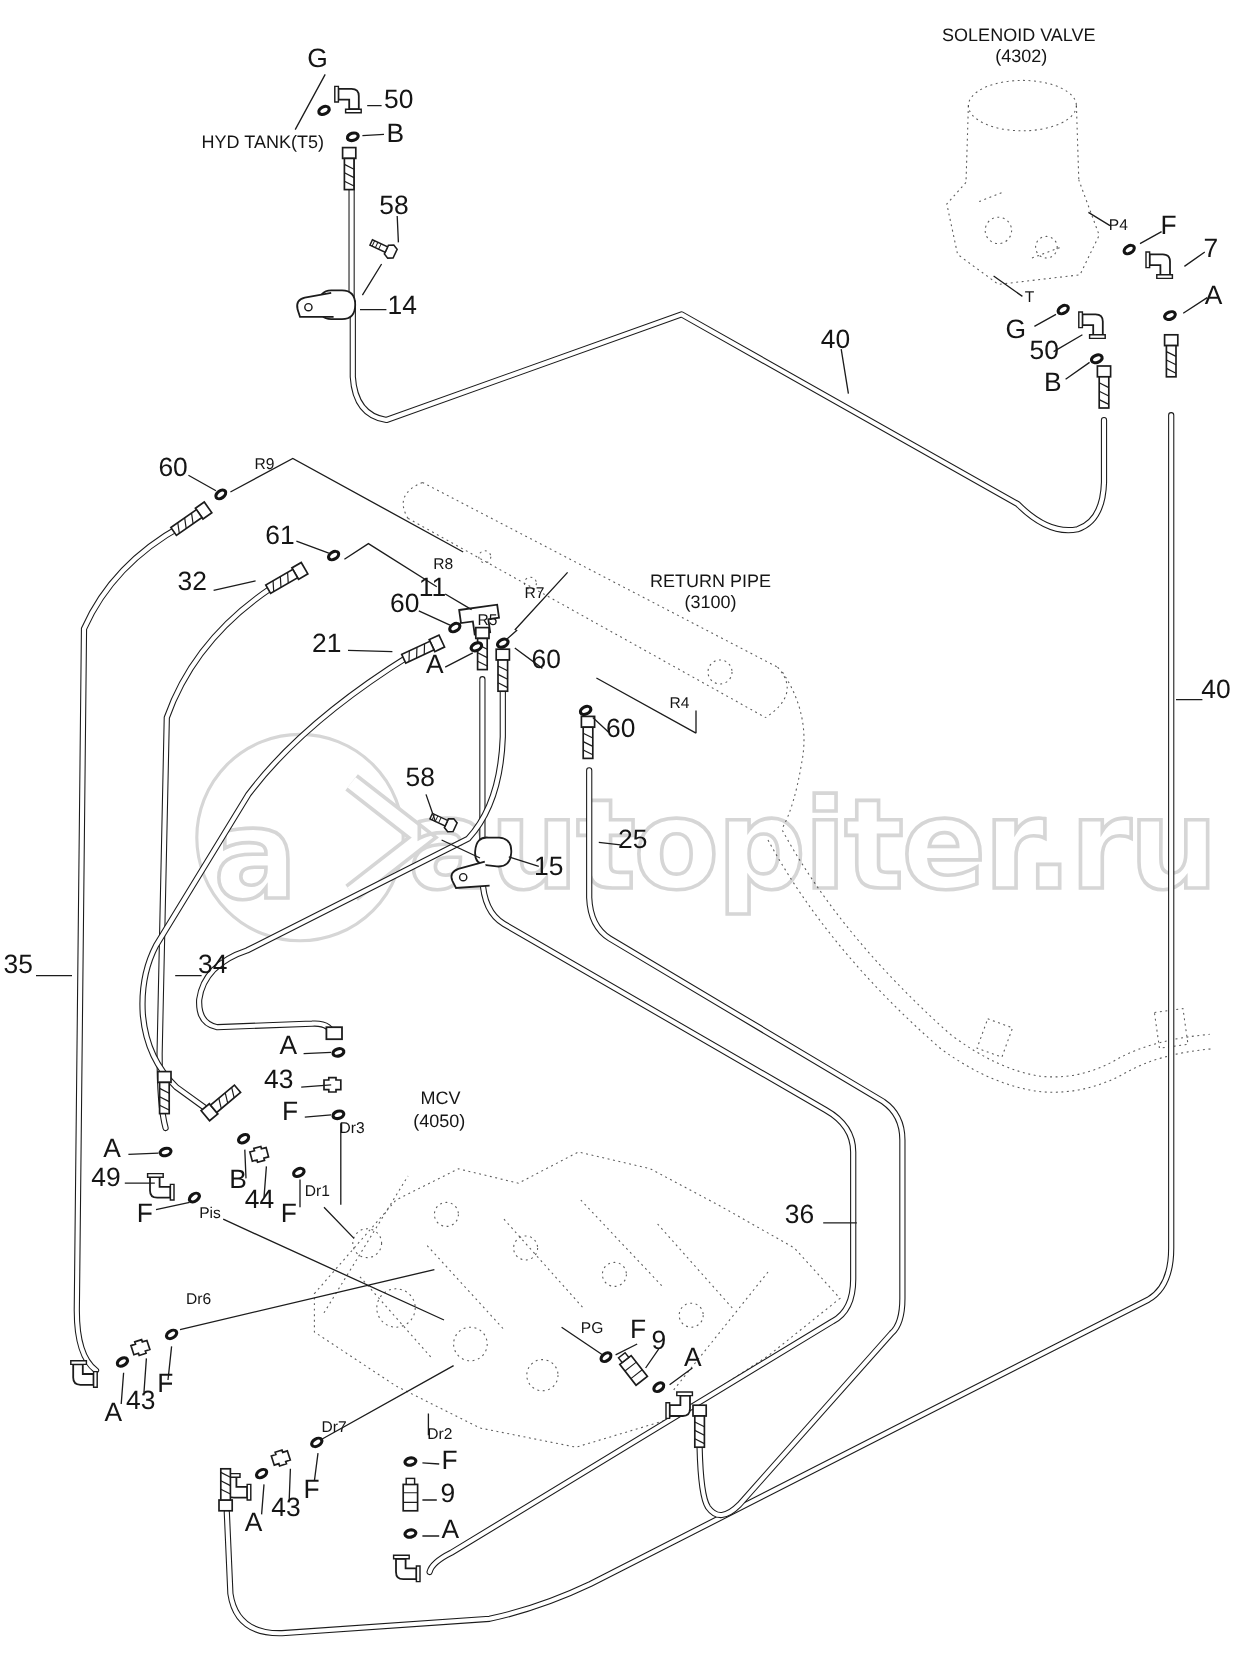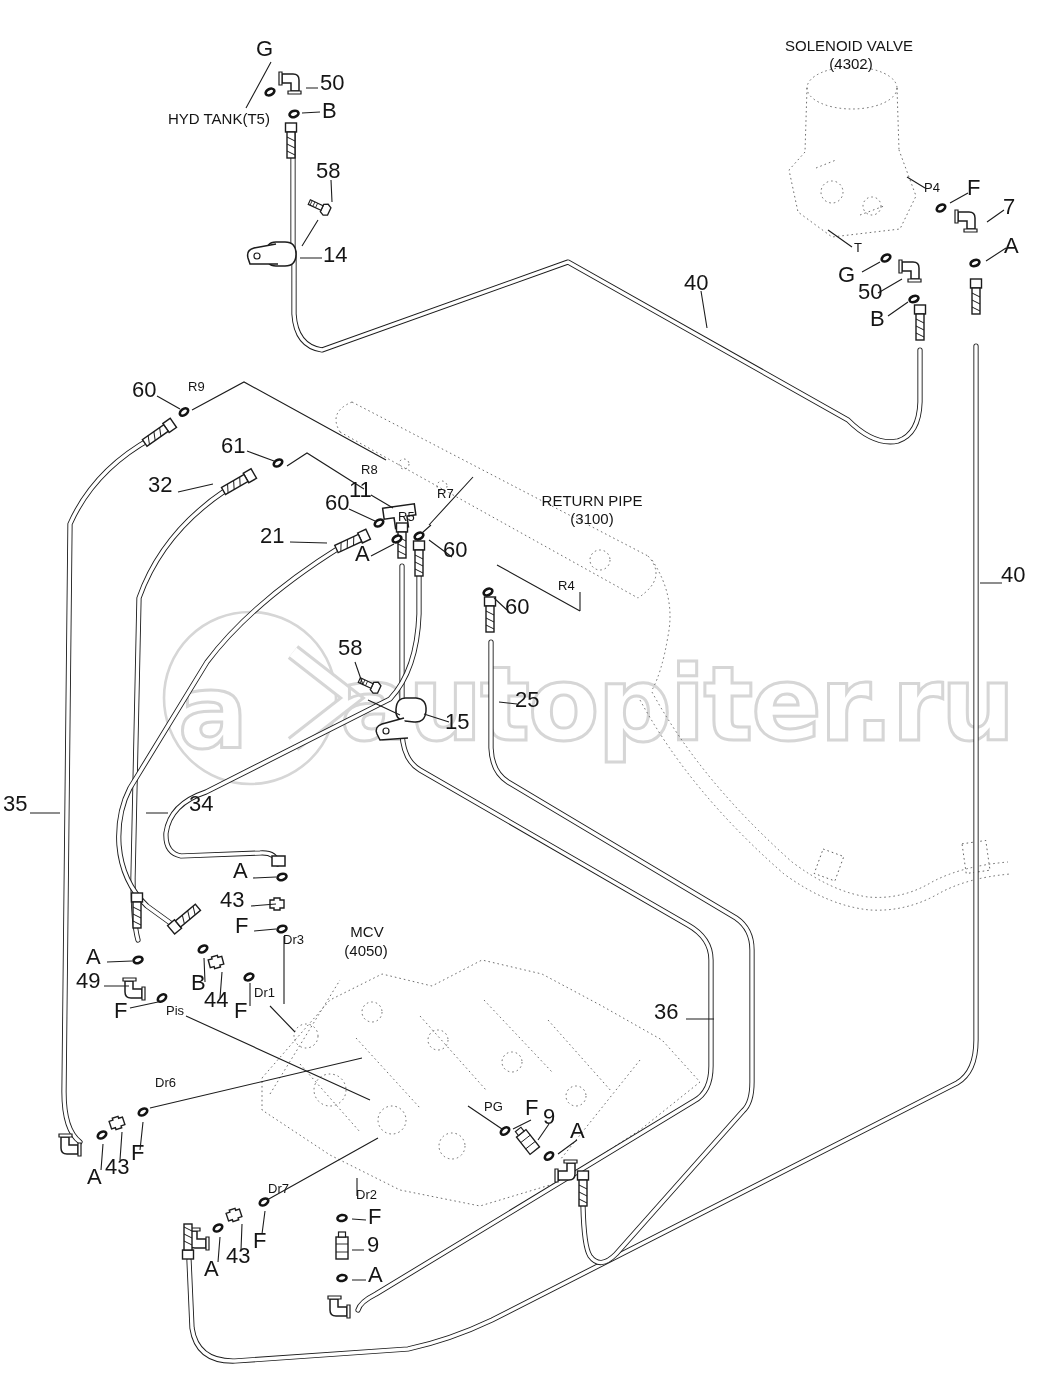--- a/index.html
+++ b/index.html
@@ -3,21 +3,21 @@
 <meta charset="utf-8">
 <style>
   html,body{margin:0;padding:0;background:#fff;}
   #stage{position:relative;width:1049px;height:1392px;background:#fff;overflow:hidden;
          font-family:"Liberation Sans",sans-serif;color:#111;}
   #art{position:absolute;left:0;top:0;}
   .lbl{position:absolute;white-space:nowrap;line-height:1;color:#151515;}
   .big{font-size:22px;letter-spacing:0;}
   .hdr{font-size:15px;}
   .port{font-size:13px;}
-  .ctr{transform:translateX(-50%);margin-top:16px;}
+  .ctr{transform:translateX(-50%);}
   
   .h-out{fill:none;stroke:#1c1c1c;stroke-width:5.2;stroke-linecap:round;stroke-linejoin:round;}
   .h-in{fill:none;stroke:#ffffff;stroke-width:3.4;stroke-linecap:round;stroke-linejoin:round;}
   .thin{fill:none;stroke:#1c1c1c;stroke-width:1.1;}
   .fit{fill:#ffffff;stroke:#1c1c1c;stroke-width:1.5;}
   .fitl{fill:none;stroke:#1c1c1c;stroke-width:1.2;}
   .oring{fill:#ffffff;stroke:#141414;stroke-width:2.6;}
   .dot{fill:none;stroke:#404040;stroke-width:0.9;stroke-dasharray:1.6 3;opacity:.85;}
   .wm{fill:none;stroke:#d6d6d6;stroke-width:2.6;}
   .wmtxt{fill:none;stroke:#d6d6d6;stroke-width:3;font-family:"DejaVu Sans",sans-serif;
@@ -288,21 +288,21 @@
   <div class="lbl big" style="left:349px;top:479px;">11</div>
   <div class="lbl big" style="left:325px;top:492px;">60</div>
   <div class="lbl big" style="left:260px;top:525px;">21</div>
   <div class="lbl big" style="left:355px;top:543px;">A</div>
   <div class="lbl big" style="left:443px;top:539px;">60</div>
   <div class="lbl big" style="left:505px;top:596px;">60</div>
   <div class="lbl big" style="left:338px;top:637px;">58</div>
   <div class="lbl big" style="left:515px;top:689px;">25</div>
   <div class="lbl big" style="left:445px;top:711px;">15</div>
   <div class="lbl big" style="left:3px;top:793px;">35</div>
-  <div class="lbl big" style="left:165px;top:793px;margin-left:24px;">34</div>
+  <div class="lbl big" style="left:165px;top:793px;">34</div>
   <div class="lbl big" style="left:233px;top:860px;">A</div>
   <div class="lbl big" style="left:220px;top:889px;">43</div>
   <div class="lbl big" style="left:235px;top:915px;">F</div>
   <div class="lbl big" style="left:86px;top:946px;">A</div>
   <div class="lbl big" style="left:76px;top:970px;">49</div>
   <div class="lbl big" style="left:114px;top:1000px;">F</div>
   <div class="lbl big" style="left:191px;top:972px;">B</div>
   <div class="lbl big" style="left:204px;top:989px;">44</div>
   <div class="lbl big" style="left:234px;top:1000px;">F</div>
   <div class="lbl big" style="left:131px;top:1142px;">F</div>
@@ -315,21 +315,21 @@
   <div class="lbl big" style="left:367px;top:1234px;">9</div>
   <div class="lbl big" style="left:368px;top:1264px;">A</div>
   <div class="lbl big" style="left:525px;top:1097px;">F</div>
   <div class="lbl big" style="left:543px;top:1106px;">9</div>
   <div class="lbl big" style="left:570px;top:1120px;">A</div>
   <div class="lbl big" style="left:654px;top:1001px;">36</div>
   <div class="lbl big" style="left:1001px;top:564px;">40</div>
 
   <div class="lbl port" style="left:924px;top:181px;">P4</div>
   <div class="lbl port" style="left:854px;top:241px;">T</div>
-  <div class="lbl port" style="left:188px;top:380px;">R9</div>
+  <div class="lbl port" style="left:212px;top:380px;">R9</div>
   <div class="lbl port" style="left:361px;top:463px;">R8</div>
   <div class="lbl port" style="left:437px;top:487px;">R7</div>
   <div class="lbl port" style="left:398px;top:510px;">R5</div>
   <div class="lbl port" style="left:558px;top:579px;">R4</div>
   <div class="lbl port" style="left:283px;top:933px;">Dr3</div>
   <div class="lbl port" style="left:254px;top:986px;">Dr1</div>
   <div class="lbl port" style="left:166px;top:1004px;">Pis</div>
   <div class="lbl port" style="left:155px;top:1076px;">Dr6</div>
   <div class="lbl port" style="left:268px;top:1182px;">Dr7</div>
   <div class="lbl port" style="left:356px;top:1188px;">Dr2</div>

